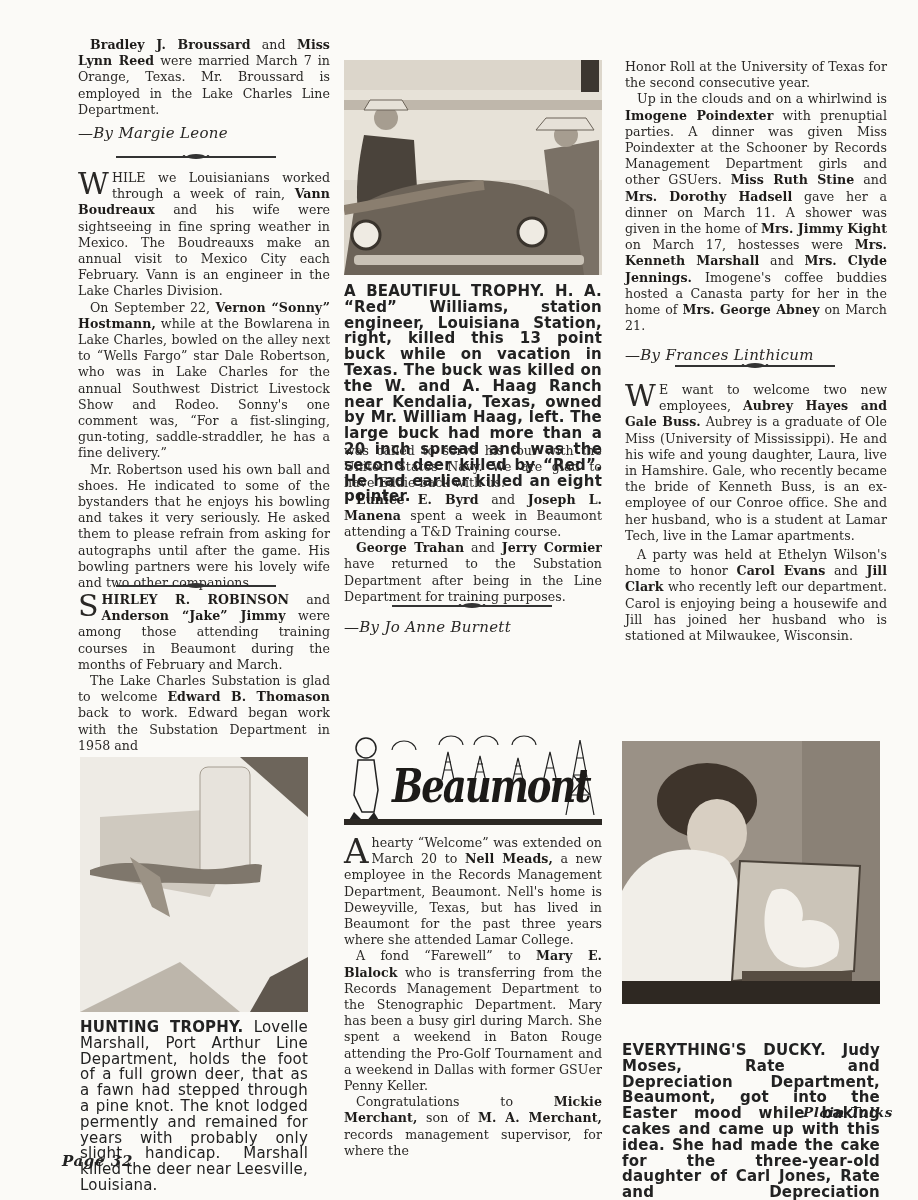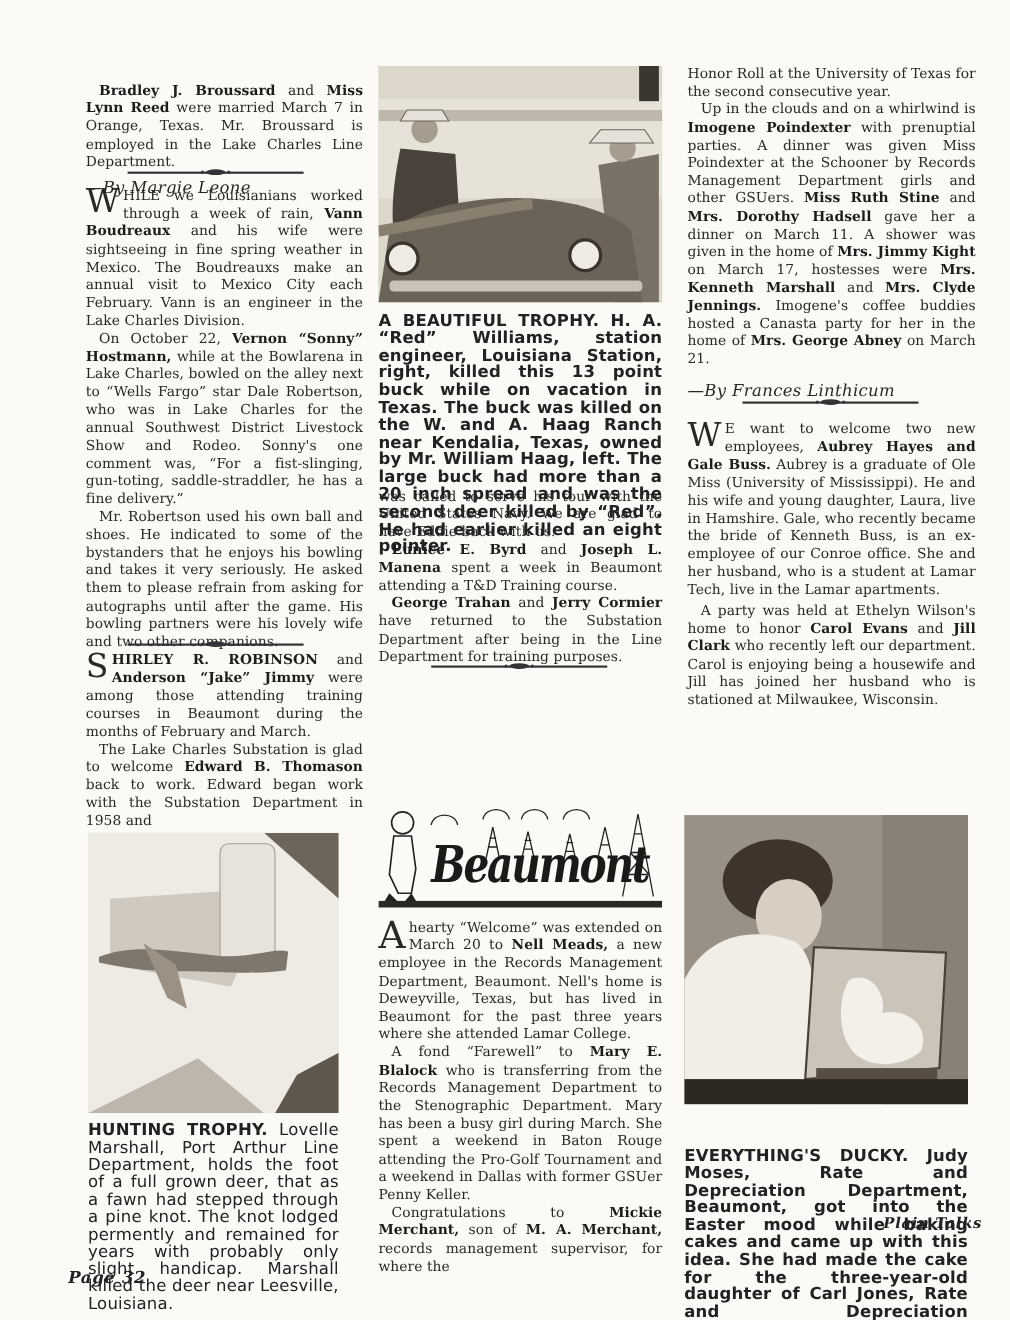--- a/index.html
+++ b/index.html
@@ -20,42 +20,42 @@
   .dropcap { float: left; font-size: 30px; line-height: 24px; margin: 2px 3px 0 0; font-weight: normal; }
   .photo { position: absolute; overflow: hidden; background: #d8d2c6; }
   .caption { position: absolute; font-family: "DejaVu Sans", "Liberation Sans", sans-serif; font-weight: bold;
              font-size: 15px; line-height: 15.8px; text-align: justify; color: #222; letter-spacing: 0.2px; }
   .folio { position: absolute; font-weight: bold; font-style: italic; font-size: 15px; letter-spacing: 0.6px; color: #222; }
 </style>
 </head>
 <body>
 
 <div class="col col-1">
-  <div class="block" style="top:37px;margin-top:37px;">
+  <div class="block" style="top:37px;">
     <p class="t ind">
       <b>Bradley J. Broussard</b><span> and </span><b>Miss Lynn Reed</b><span> were married March 7 in Orange, Texas. Mr. Broussard is employed in the Lake Charles Line Department.</span>
     </p>
     <p class="byline" style="margin-top:6px;">—By Margie Leone</p>
   </div>
 
   <div class="block rule" style="top:153px; left:38px; width:160px;">
     <div class="line"></div>
     <svg class="orn" viewBox="0 0 30 7">
         <ellipse cx="15" cy="3.5" rx="9" ry="2.6" fill="#333"></ellipse>
         <circle cx="3" cy="3.5" r="1.4" fill="#333"></circle>
         <circle cx="27" cy="3.5" r="1.4" fill="#333"></circle>
       </svg>
   </div>
 
   <div class="block" style="top:170px;">
     <p class="t">
       <span class="dropcap">W</span><span>HILE we Louisianians worked through a week of rain, </span><b>Vann Boudreaux</b><span> and his wife were sightseeing in fine spring weather in Mexico. The Boudreauxs make an annual visit to Mexico City each February. Vann is an engineer in the Lake Charles Division.</span>
     </p>
     <p class="t ind">
-      <span>On October 22, </span><b>Vernon “Sonny” Hostmann,</b><span> while at the Bowlarena in Lake Charles, bowled on the alley next to “Wells Fargo” star Dale Robertson, who was in Lake Charles for the annual Southwest District Livestock Show and Rodeo. Sonny's one comment was, “For a fist-slinging, gun-toting, saddle-straddler, he has a fine delivery.”</span>
+      <span>On September 22, </span><b>Vernon “Sonny” Hostmann,</b><span> while at the Bowlarena in Lake Charles, bowled on the alley next to “Wells Fargo” star Dale Robertson, who was in Lake Charles for the annual Southwest District Livestock Show and Rodeo. Sonny's one comment was, “For a fist-slinging, gun-toting, saddle-straddler, he has a fine delivery.”</span>
     </p>
     <p class="t ind">Mr. Robertson used his own ball and shoes. He indicated to some of the bystanders that he enjoys his bowling and takes it very seriously. He asked them to please refrain from asking for autographs until after the game. His bowling partners were his lovely wife and two other companions.</p>
   </div>
 
   <div class="block rule" style="top:574px; left:38px; width:160px;">
     <div class="line"></div>
     <svg class="orn" viewBox="0 0 30 7">
         <ellipse cx="15" cy="3.5" rx="9" ry="2.6" fill="#333"></ellipse>
         <circle cx="3" cy="3.5" r="1.4" fill="#333"></circle>
         <circle cx="27" cy="3.5" r="1.4" fill="#333"></circle>
@@ -125,20 +125,21 @@
   <div class="block rule" style="top:602px; left:48px; width:160px;">
     <div class="line"></div>
     <svg class="orn" viewBox="0 0 30 7">
         <ellipse cx="15" cy="3.5" rx="9" ry="2.6" fill="#333"></ellipse>
         <circle cx="3" cy="3.5" r="1.4" fill="#333"></circle>
         <circle cx="27" cy="3.5" r="1.4" fill="#333"></circle>
       </svg>
   </div>
 
   <div class="block" style="top:612px;">
+    <p class="byline" style="margin-top:6px;">—By Jo Anne Burnett</p>
   </div>
 
   <div class="block" style="top:730px; height:100px;">
     <svg width="258" height="100" viewBox="0 0 258 100" style="position:absolute;left:0;top:0;">
       <circle cx="22" cy="18" r="10" fill="none" stroke="#222" stroke-width="1.5"></circle>
       <path d="M14,30 L10,65 L18,82 L30,82 L34,60 L30,30 Z" fill="none" stroke="#222" stroke-width="1.5"></path>
       <path d="M10,82 L4,92 L20,92 Z M30,82 L36,92 L22,92 Z" fill="#222"></path>
       <path d="M48,20 C50,8 70,8 72,20" stroke="#222" fill="none" stroke-width="1.2"></path>
       <path d="M95,15 C97,3 117,3 119,15" stroke="#222" fill="none" stroke-width="1.2"></path>
       <path d="M130,15 C132,3 152,3 154,15" stroke="#222" fill="none" stroke-width="1.2"></path>

